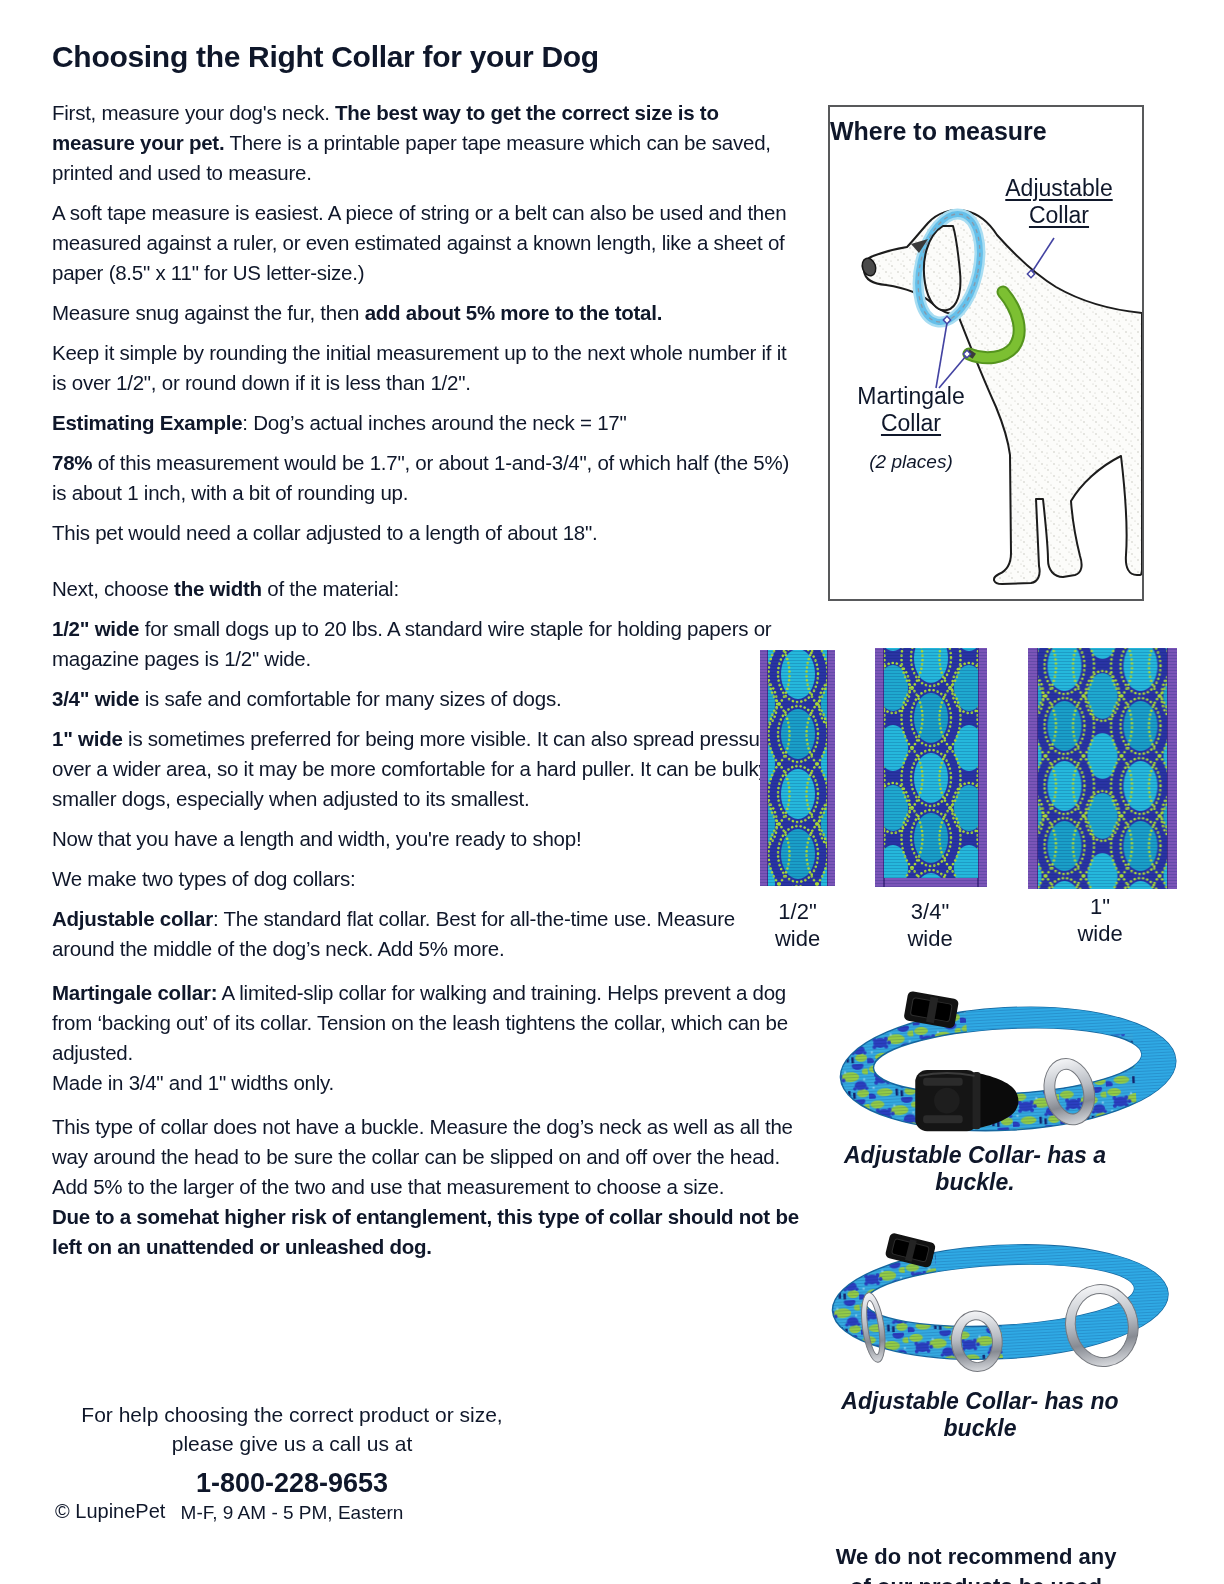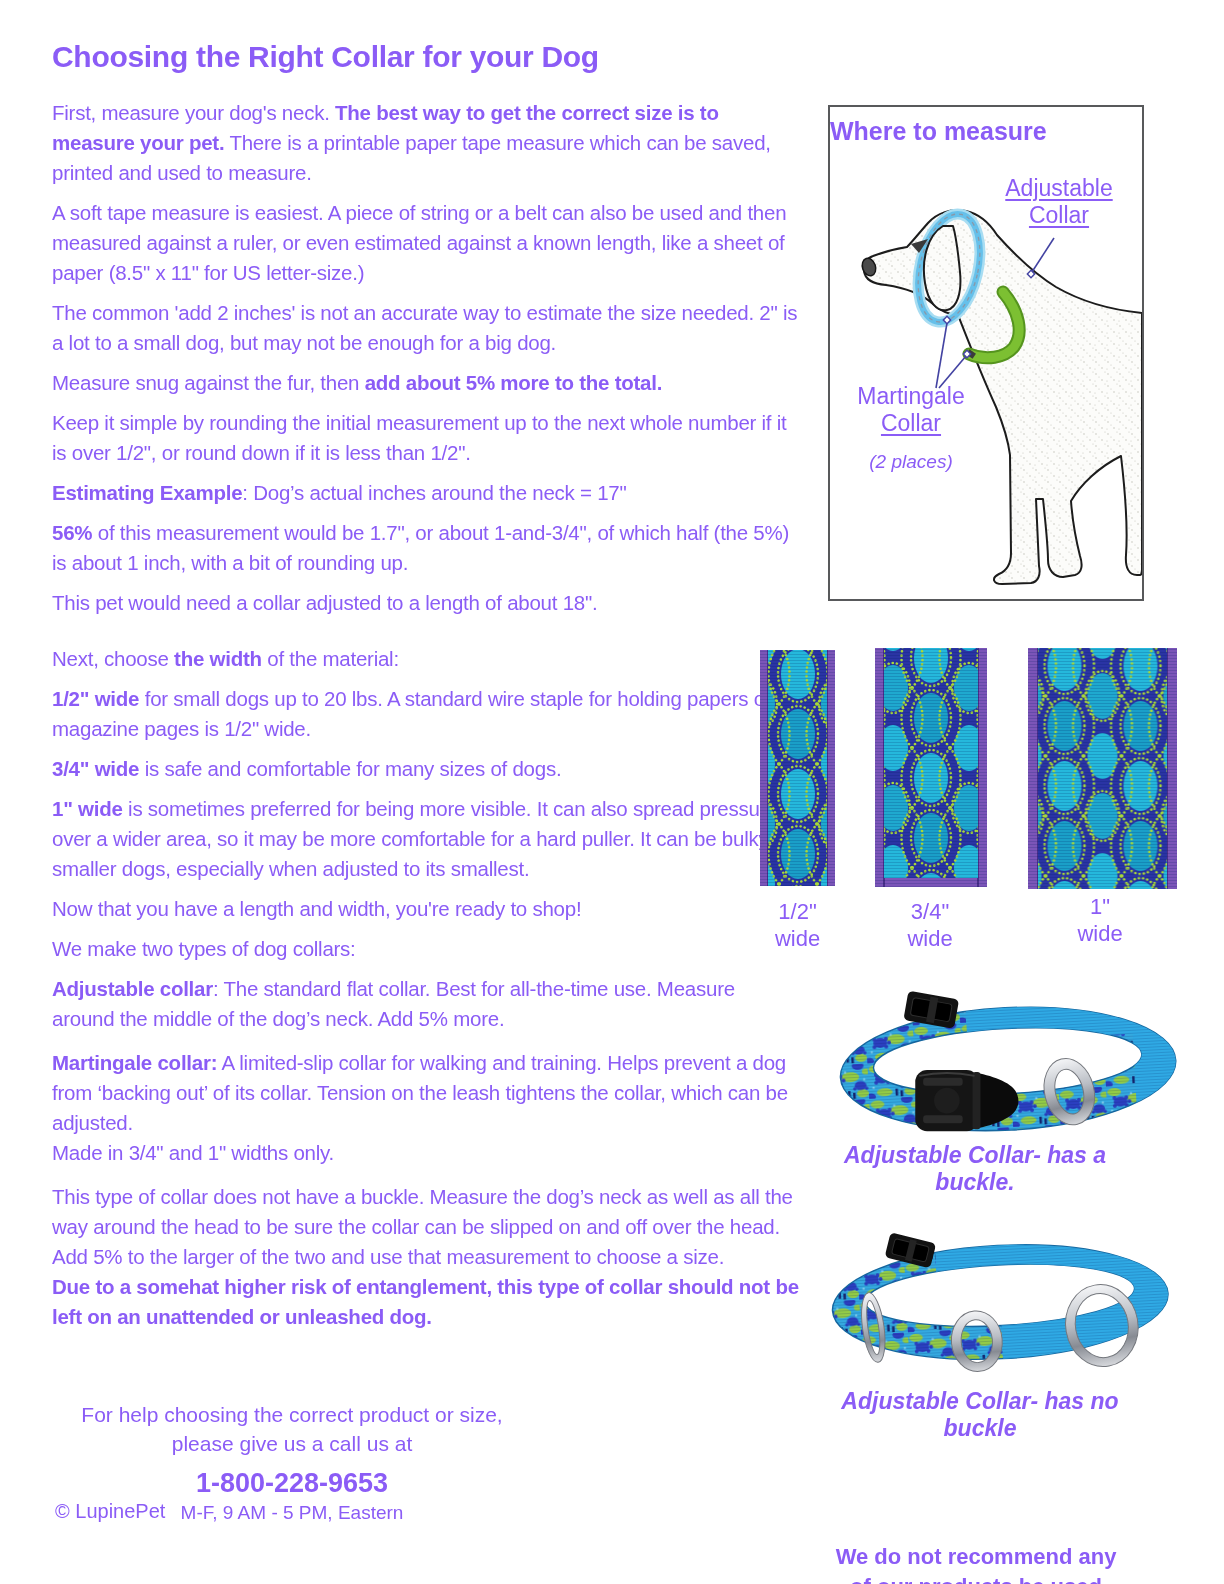--- a/index.html
+++ b/index.html
@@ -1,17 +1,17 @@
 <!DOCTYPE html>
 <html><head>
 <meta charset="utf-8">
 <style>
   html,body{margin:0;padding:0;background:#ffffff;}
   .page{position:relative;width:1224px;height:1584px;background:#fff;
-        font-family:"Liberation Sans",sans-serif;color:#8b5cf6;overflow:hidden;}
+        font-family:"Liberation Sans",sans-serif;color:#0f172a;overflow:hidden;}
   .col-left{position:absolute;left:52px;top:40px;width:748px;}
   h1{font-size:30px;line-height:34px;font-weight:bold;margin:0 0 24px 0;letter-spacing:-0.3px;}
   .col-left p{font-size:20.5px;line-height:30px;margin:0 0 10px 0;letter-spacing:-0.25px;}
   .col-left p b{font-weight:bold;}
   .gap-top{margin-top:26px !important;}
   .gap-sm{margin-top:6px !important;}
   .gap-md{margin-top:14px !important;}
 
   
   .measure-box{position:absolute;left:828px;top:105px;width:312px;height:492px;
@@ -136,25 +136,24 @@
   </defs>
 </svg>
 
 <div class="page">
 
   <div class="col-left">
     <h1>Choosing the Right Collar for your Dog</h1>
 
     <p><span>First, measure your dog's neck. </span><b>The best way to get the correct size is to measure your pet.</b><span> There is a printable paper tape measure which can be saved, printed and used to measure.</span></p>
     <p>A soft tape measure is easiest. A piece of string or a belt can also be used and then measured against a ruler, or even estimated against a known length, like a sheet of paper (8.5" x 11" for US letter-size.)</p>
-    <p>The common 'add 2 inches' is not an accurate way to estimate the size needed. 2" is a lot to a small dog, but may not be enough for a big dog.</p>
     <p><span>Measure snug against the fur, then </span><b>add about 5% more to the total.</b></p>
     <p>Keep it simple by rounding the initial measurement up to the next whole number if it is over 1/2", or round down if it is less than 1/2".</p>
     <p><b>Estimating Example</b><span>: Dog’s actual inches around the neck = 17"</span></p>
-    <p><b>56%</b><span> of this measurement would be 1.7",  or about 1-and-3/4", of which half (the 5%) is about 1 inch, with a bit of rounding up.</span></p>
+    <p><b>78%</b><span> of this measurement would be 1.7",  or about 1-and-3/4", of which half (the 5%) is about 1 inch, with a bit of rounding up.</span></p>
     <p>This pet would need a collar adjusted to a length of about 18".</p>
 
     <p class="gap-top"><span>Next, choose </span><b>the width</b><span> of the material:</span></p>
     <p><b>1/2" wide</b><span> for small dogs up to 20 lbs. A standard wire staple for holding papers or magazine pages is 1/2" wide.</span></p>
     <p><b>3/4" wide</b><span> is safe and comfortable for many sizes of dogs.</span></p>
     <p><b>1" wide</b><span> is sometimes preferred for being more visible. It can also spread pressure over a wider area, so it may be more comfortable for a hard puller. It can be bulky on smaller dogs, especially when adjusted to its smallest.</span></p>
     <p>Now that you have a length and width, you're ready to shop!</p>
 
     <p>We make two types of dog collars:</p>
     <p class="gap-sm"><b>Adjustable collar</b><span>: The standard flat collar. Best for all-the-time use. Measure around the middle of the dog’s neck. Add 5% more.</span></p>

